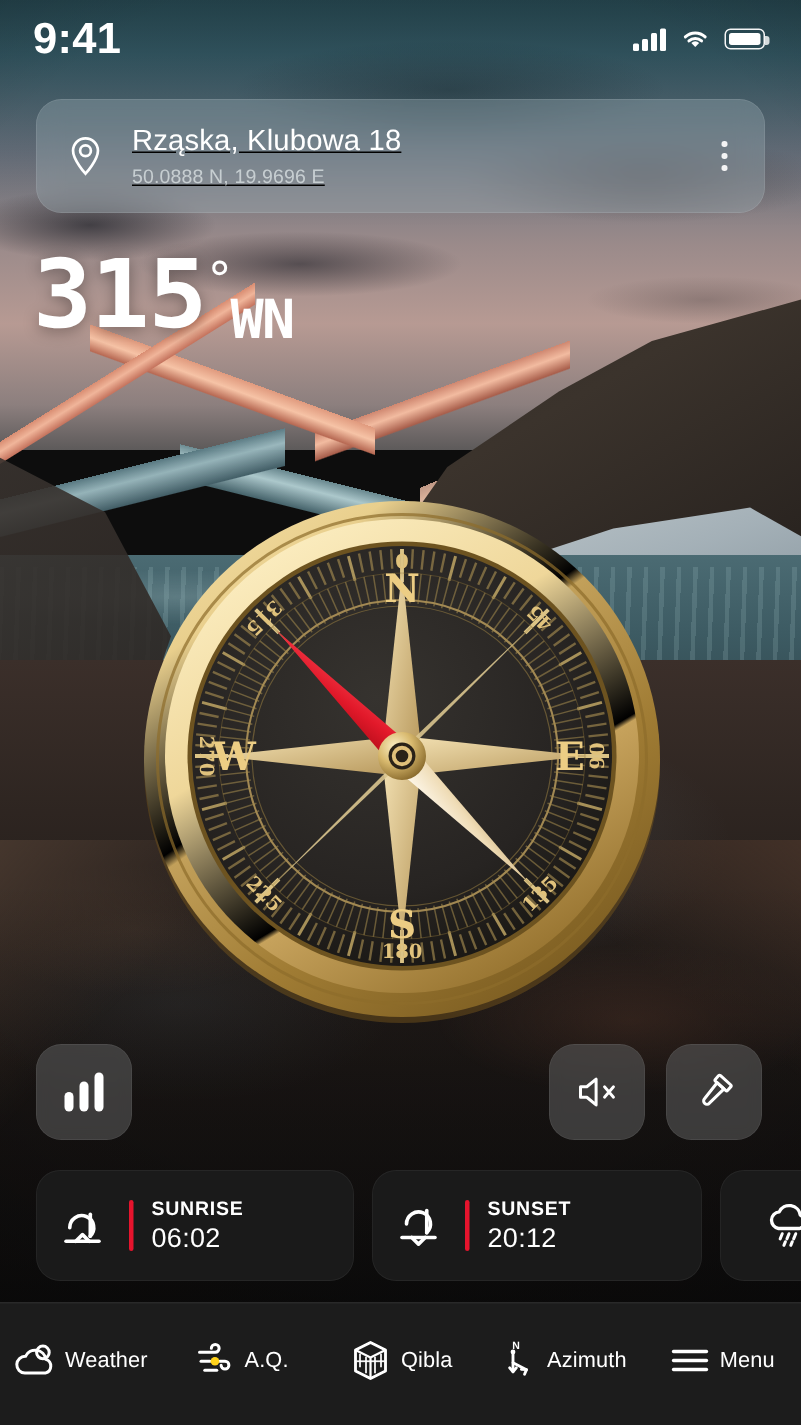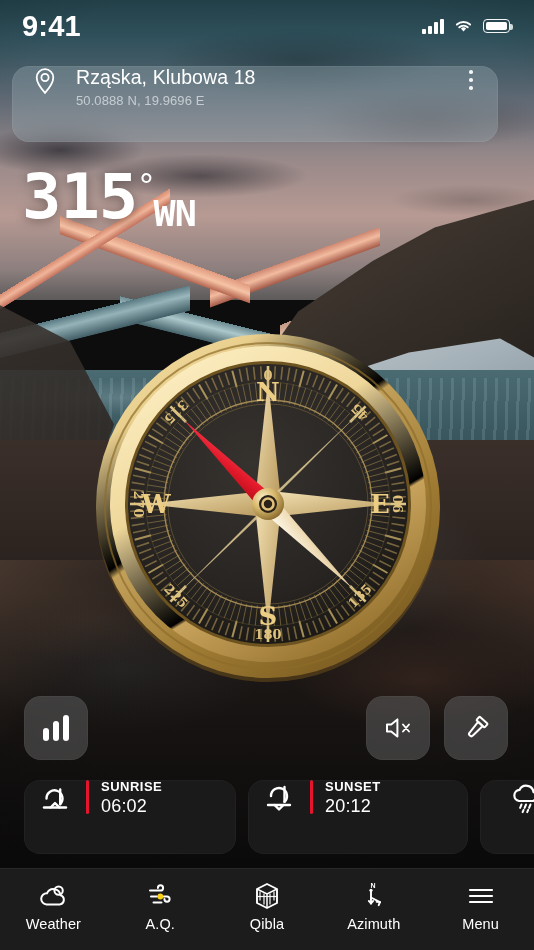--- a/index.html
+++ b/index.html
@@ -110,26 +110,27 @@
     border-radius:4px; position:relative; padding:1.6px;
   }
   .battery::after {
     content:""; position:absolute; right:-3.6px; top:4px; width:2.4px; height:6px;
     background:rgba(255,255,255,.8); border-radius:0 2px 2px 0;
   }
   .battery b { display:block; height:100%; width:100%; background:#fff; border-radius:1.8px; }
 
   
   .loc-card {
-    position:absolute; left:12px; top:66px; width:486px; height:76px;
+    position:absolute; left:24px; top:66px; width:486px; height:76px;
     background:rgba(168,190,194,.30);
-    border-radius:17px; display:flex; 
+    border-radius:17px; display:flex; align-items:center;
     padding:0 16px 0 18px; z-index:18;
     backdrop-filter:blur(9px); -webkit-backdrop-filter:blur(9px);
     box-shadow:inset 0 0 0 .6px rgba(255,255,255,.10);
+    text-decoration:underline;
   }
   .pin { width:30px; height:30px; flex:0 0 30px; }
   .loc-text { flex:1; margin-left:16px; }
   .loc-title { color:#fff; font-size:19.5px; font-weight:400; letter-spacing:.1px; line-height:1.2; }
   .loc-sub { color:rgba(226,233,234,.72); font-size:13px; margin-top:4px; letter-spacing:.1px; }
   .kebab { width:22px; height:28px; display:flex; flex-direction:column; align-items:center; justify-content:center; gap:4.5px; }
   .kebab span { width:3.6px; height:3.6px; border-radius:50%; background:rgba(255,255,255,.92); display:block; }
 
   
   .dir-wrap { position:absolute; left:22px; top:168px; z-index:16; }
@@ -163,40 +164,40 @@
   #btn-graph { left:24px; top:696px; }
   #btn-sound { left:366px; top:696px; }
   #btn-torch { left:444px; top:696px; }
   .barchart { display:flex; align-items:flex-end; gap:4px; height:26px; }
   .barchart i { width:6px; background:#fff; border-radius:3px; display:block; }
   .barchart i:nth-child(1){height:13px;} .barchart i:nth-child(2){height:20px;} .barchart i:nth-child(3){height:26px;}
 
   
   .suncard {
     position:absolute; height:74px; border-radius:16px;
-    background:#1a1a1a; display:flex; align-items:flex-start;
+    background:#1a1a1a; display:flex; align-items:center;
     padding:0 14px; z-index:17; box-shadow:inset 0 0 0 .6px rgba(255,255,255,.055);
   }
   #card-sunrise { left:24px; top:780px; width:212px; }
   #card-sunset  { left:248px; top:780px; width:220px; }
   #card-rain    { left:480px; top:780px; width:92px; justify-content:center; padding:0; }
   .sun-ico { width:34px; height:34px; flex:0 0 34px; }
   .divider { width:3px; height:34px; background:#e6142d; border-radius:2px; margin:0 12px 0 14px; flex:0 0 3px; }
   .sun-txt { display:flex; flex-direction:column; justify-content:center; }
   .sun-label { color:#fff; font-size:13px; font-weight:700; letter-spacing:.5px; line-height:1.1; }
   .sun-time { color:#fff; font-size:18px; font-weight:400; margin-top:3px; line-height:1.05; letter-spacing:.2px; }
 
   
   .navbar {
     position:absolute; left:0; bottom:0; width:534px; height:82px;
     background:#1c1c1c; display:flex; align-items:center; z-index:25;
     border-top:1px solid rgba(255,255,255,.06);
   }
   .navitem {
-    flex:1; display:flex; flex-direction:column; align-items:center; justify-content:center; gap:5px;
+    flex:1; display:flex; align-items:center; justify-content:center; gap:5px;
     height:100%; padding-bottom:6px;
   }
   .nav-ico { width:30px; height:30px; display:flex; align-items:center; justify-content:center; }
   .nav-label { color:#fff; font-size:14.5px; font-weight:400; letter-spacing:.1px; }
   .home-ind {
     position:absolute; left:50%; bottom:0; transform:translateX(-50%);
     width:150px; height:5px; background:rgba(255,255,255,.0); border-radius:3px;
   }
 </style>
 </head>

